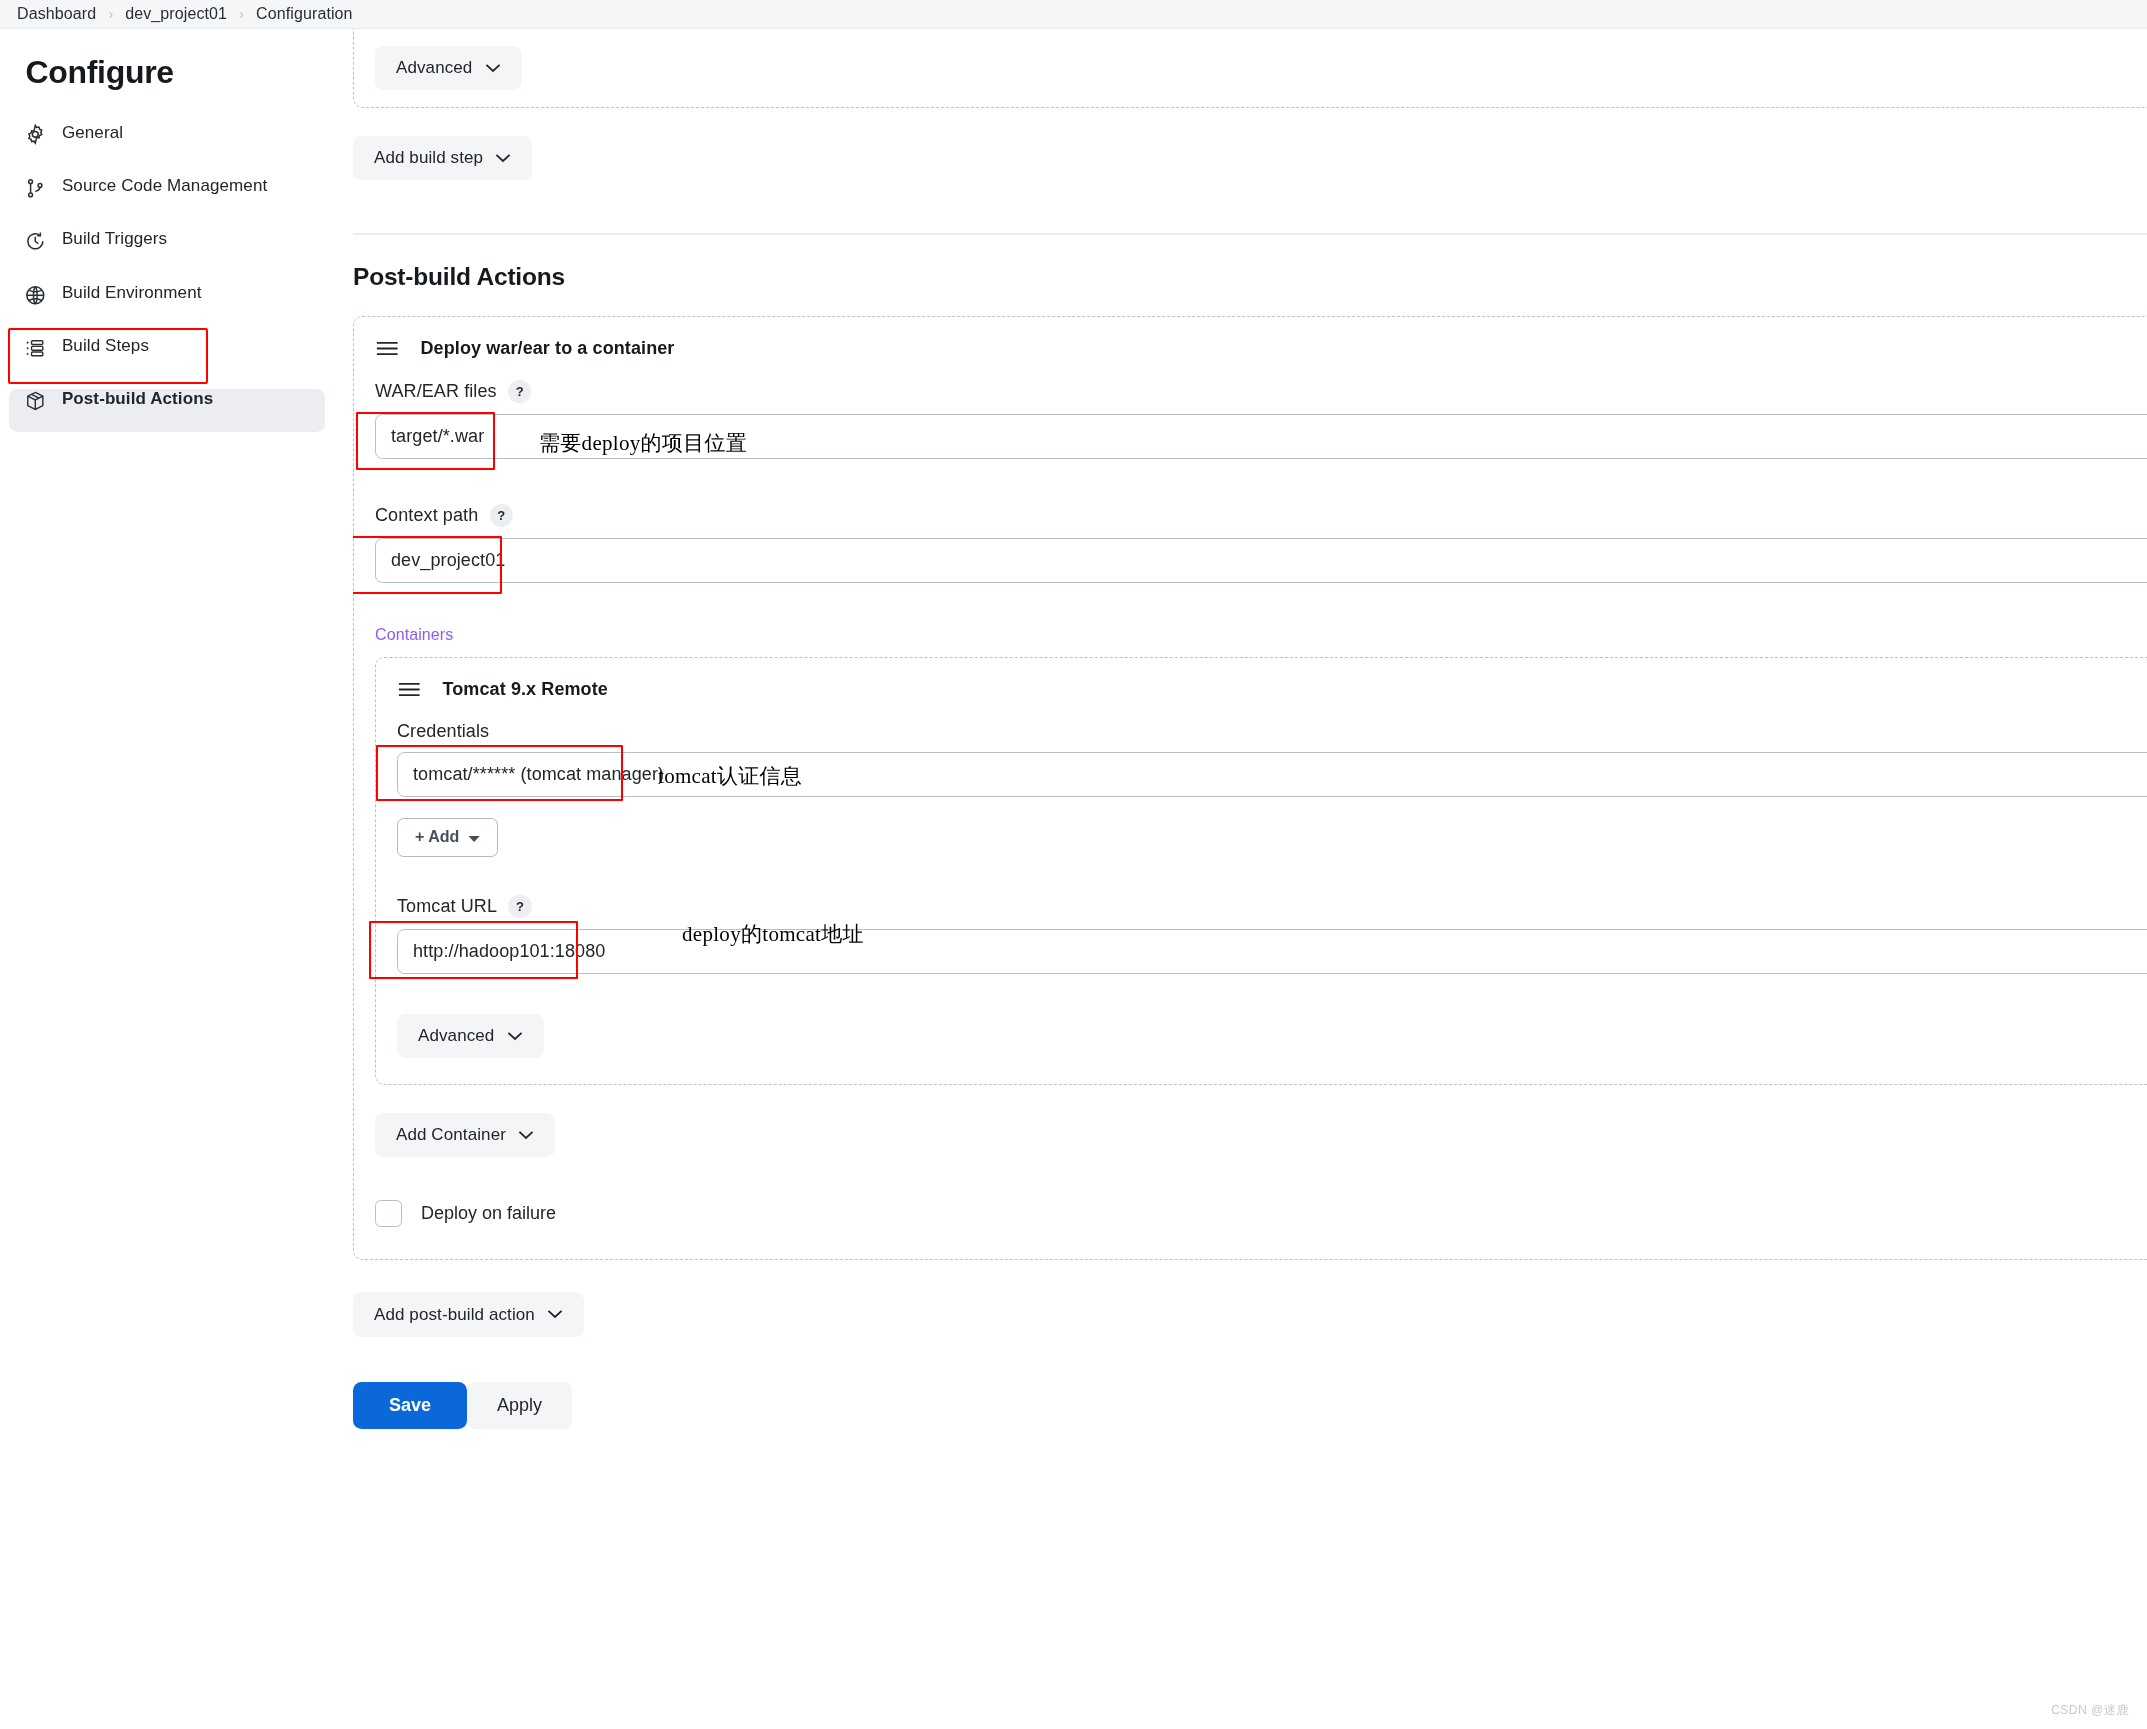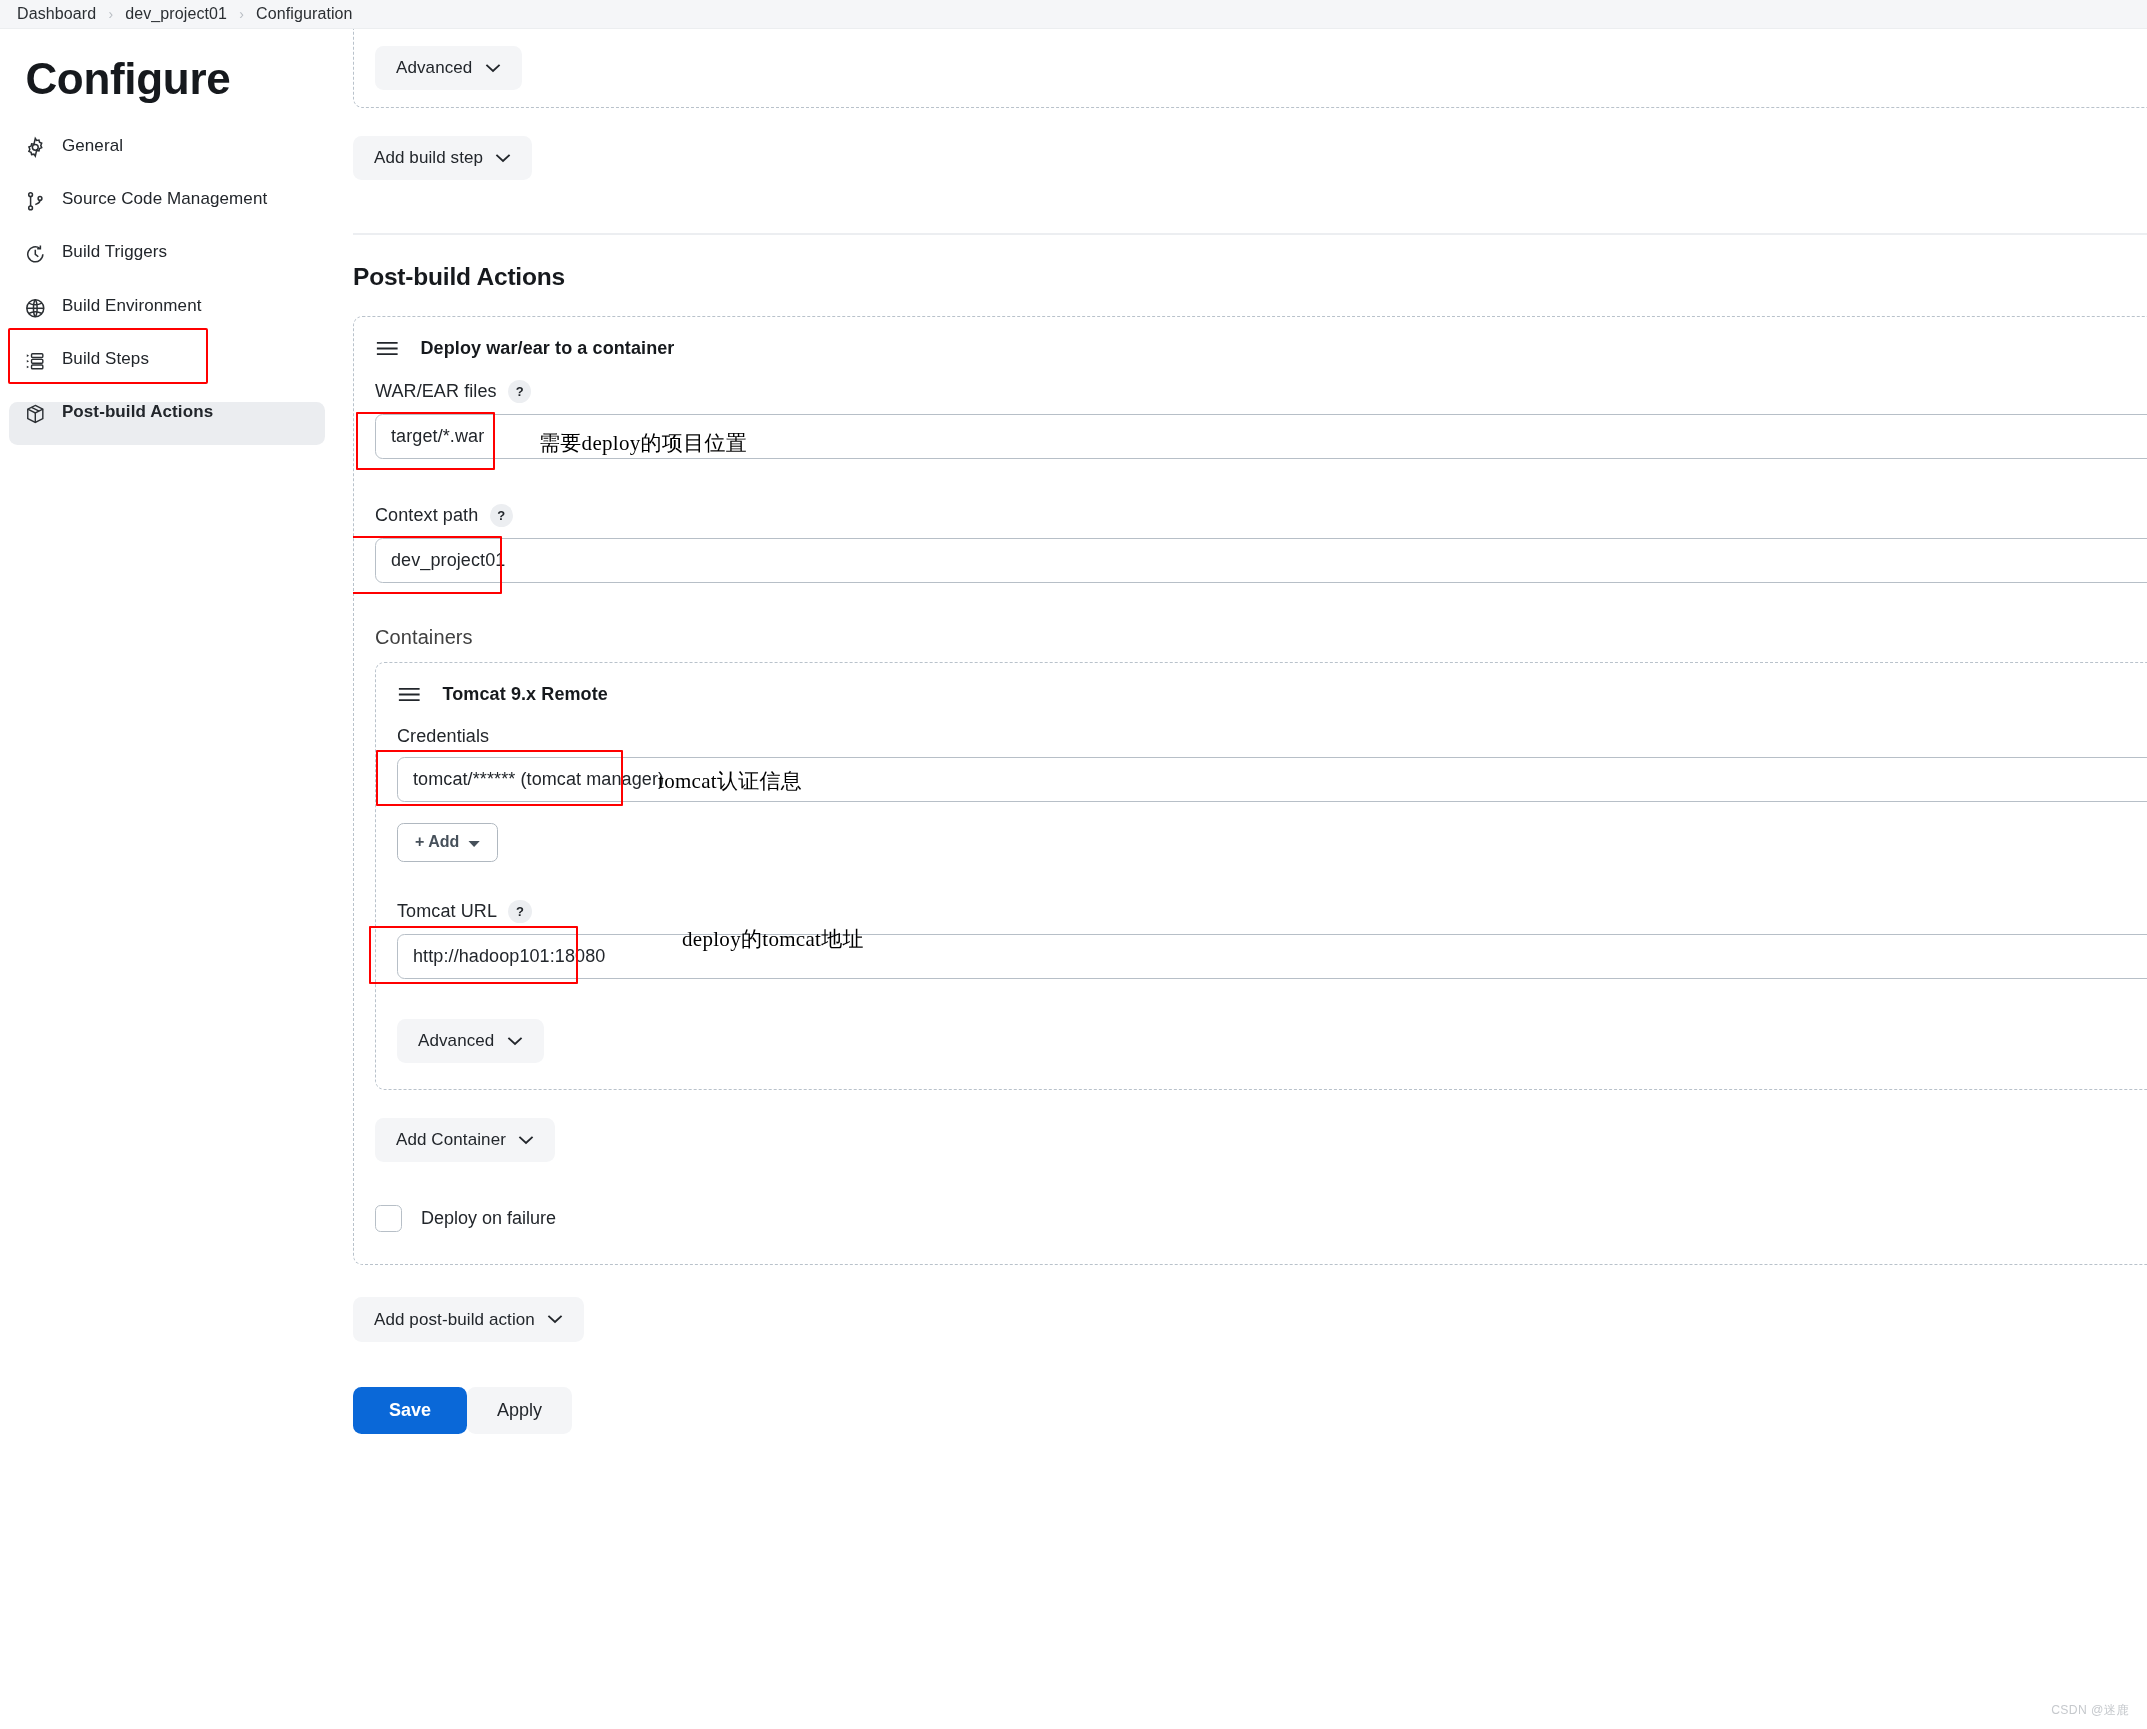--- a/index.html
+++ b/index.html
@@ -49,21 +49,21 @@
   }
   .content {
     flex: 1 1 auto;
     position: relative;
     height: 100%;
     overflow: hidden;
   }
 
   
   .configure-title {
-    font-size: 44px;
+    font-size: 32px;
     font-weight: bold;
     margin: 0 0 32px 25.4px;
     letter-spacing: -0.3px;
     color: #16191d;
   }
   .nav-list { margin: 0; padding: 0; list-style: none; }
   .nav-item {
     display: flex;
     align-items: flex-start;
     height: 43px;
@@ -226,22 +226,22 @@
     border-radius: 7.5px;
     background: #ffffff;
     font-size: 18px;
     font-family: inherit;
     color: #22262b;
     padding: 0 15px;
     letter-spacing: 0.1px;
   }
 
   .sub-label {
-    font-size: 20px;
-    color: #404040;
+    font-size: 16px;
+    color: #8b5cf6;
     letter-spacing: 0.1px;
   }
 
   
   .panel-container {
     margin-left: 21px;
     margin-right: -56px;
     padding: 21px 0 26px 0;
     margin-top: 13px;
   }

